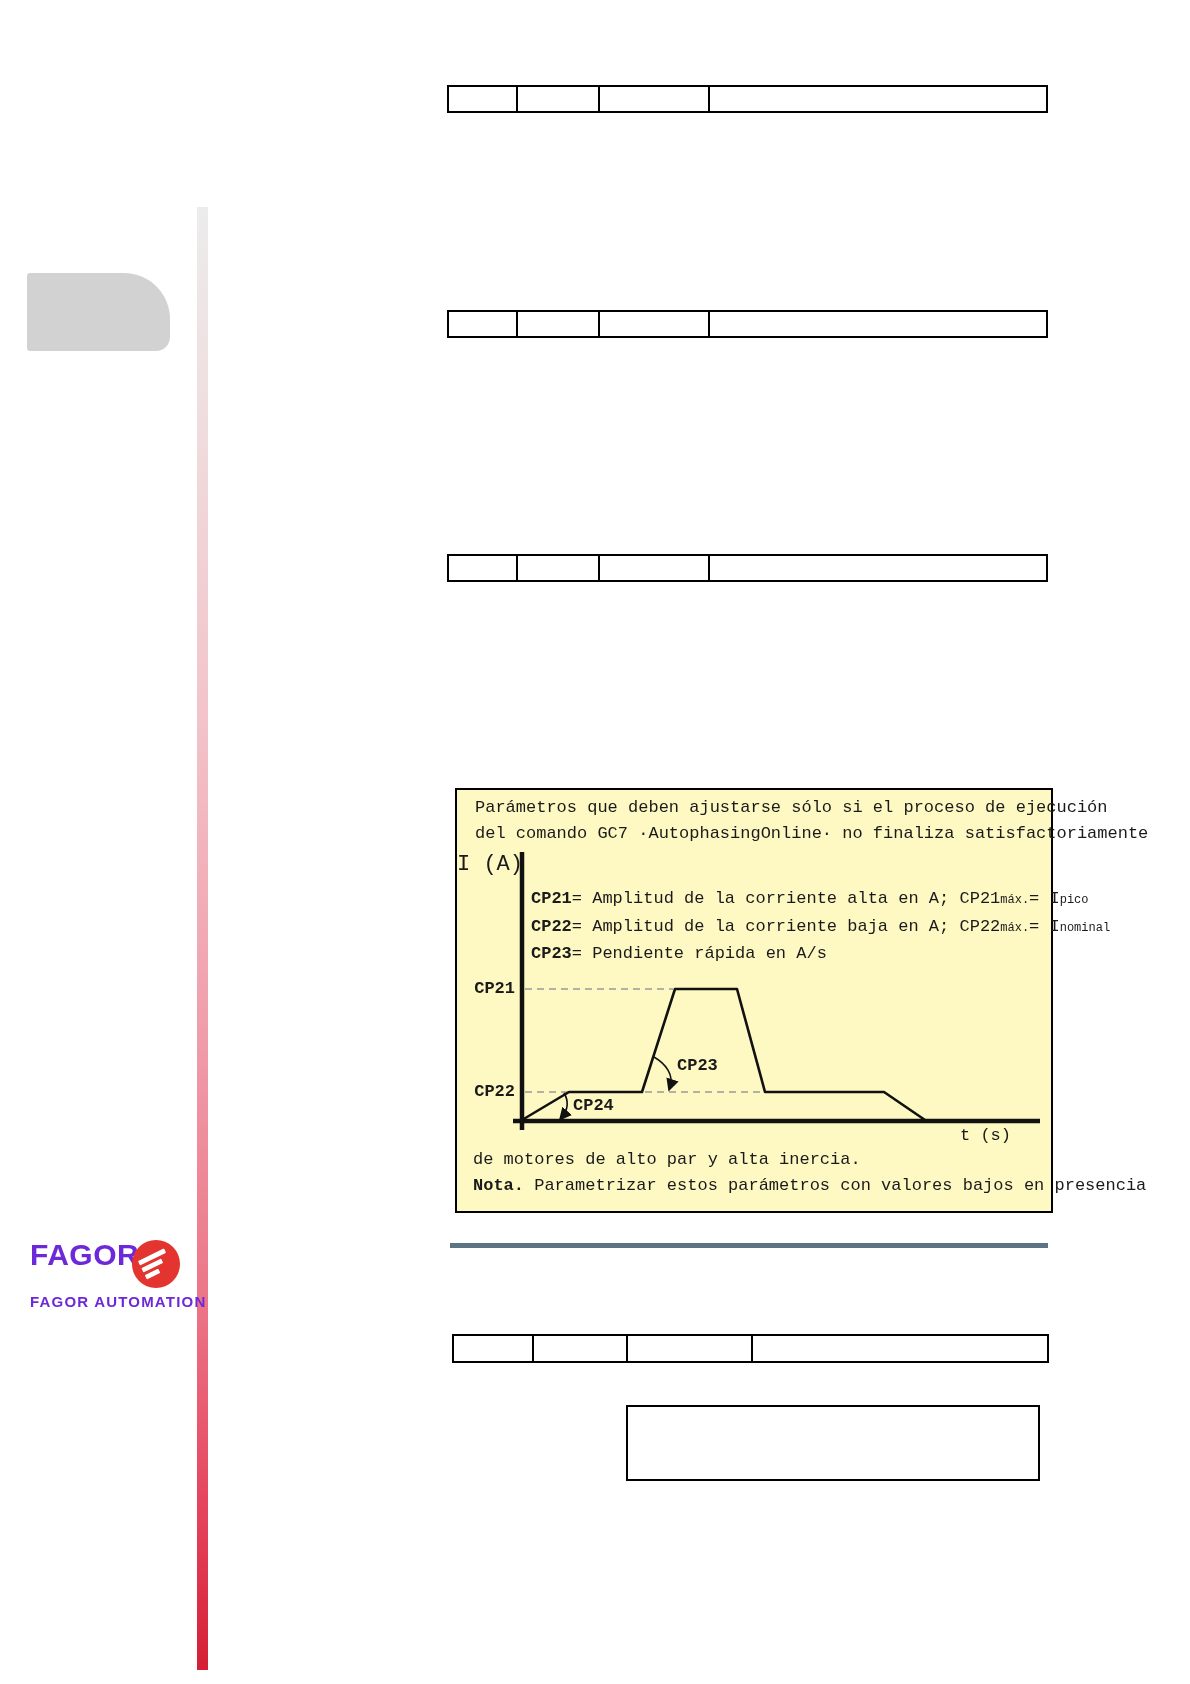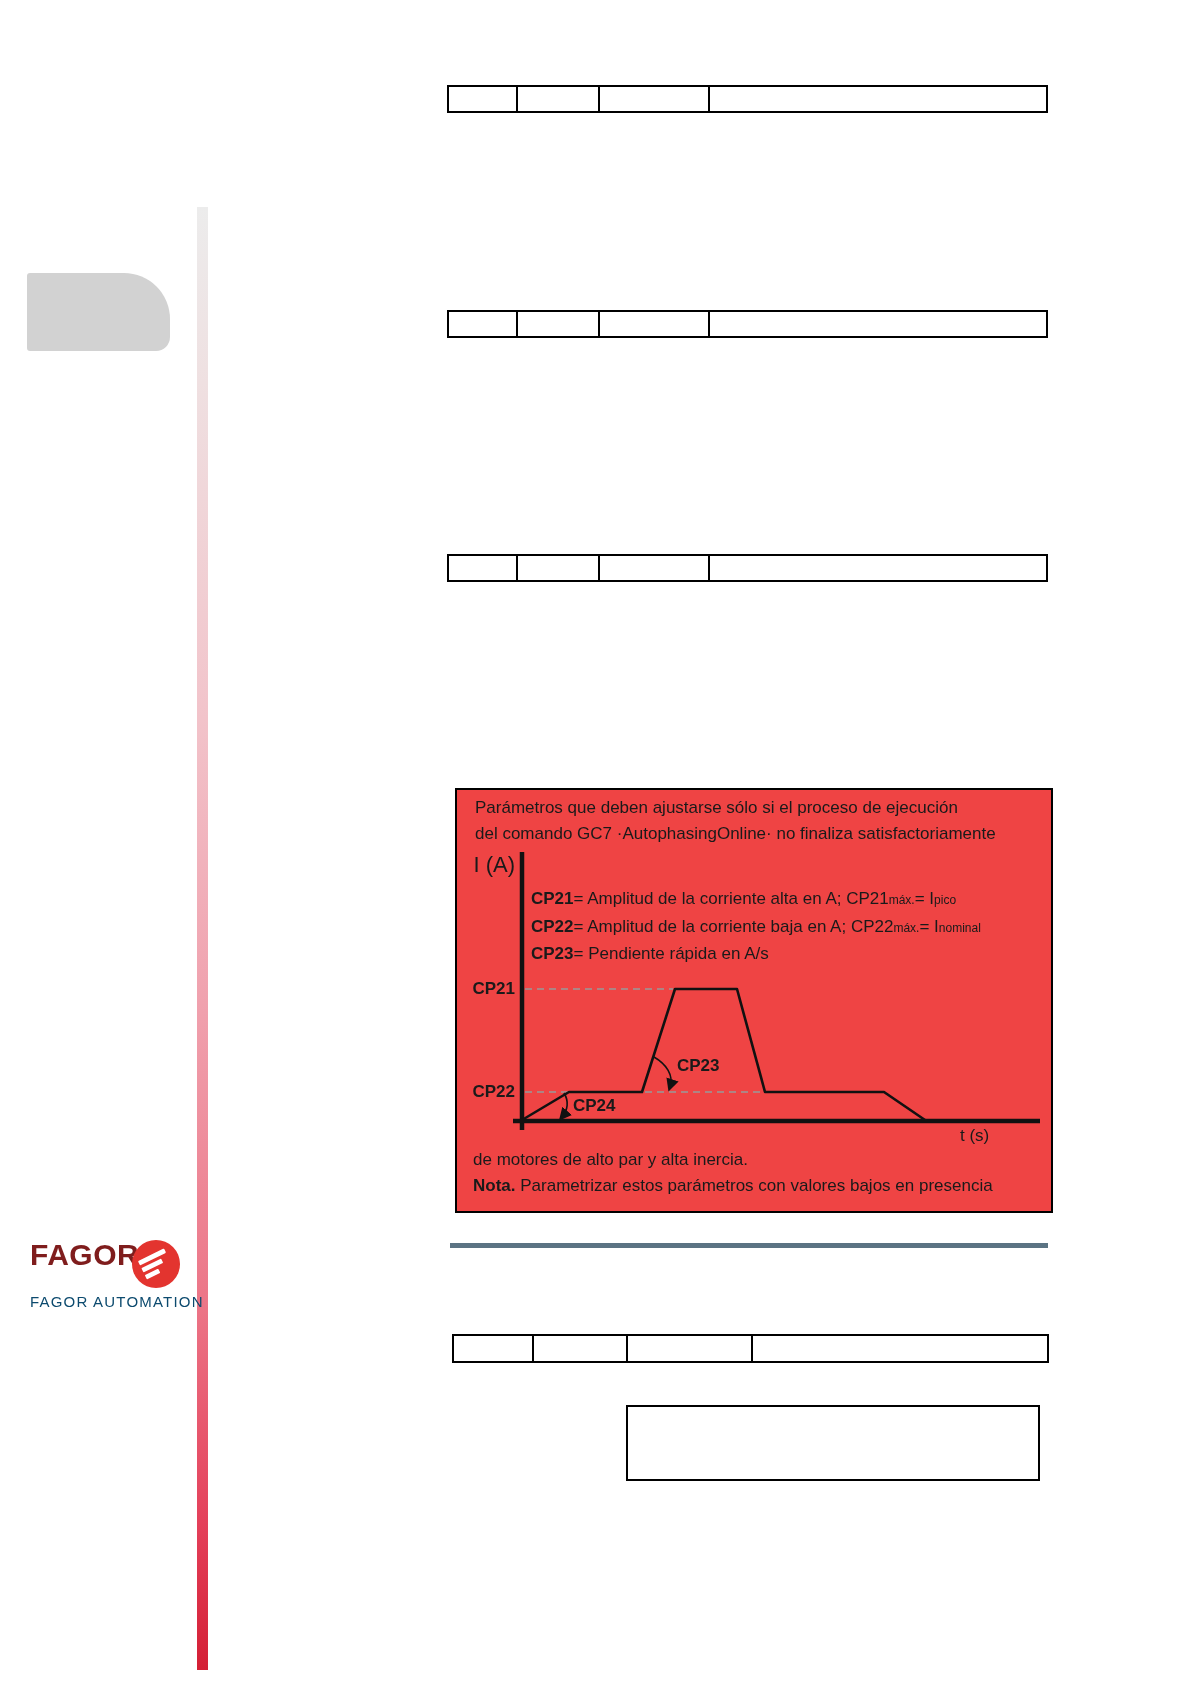--- a/index.html
+++ b/index.html
@@ -17,21 +17,21 @@
   .tbl{position:absolute;left:447px;width:601px;height:28px;border:2px solid #000;
        box-sizing:border-box;display:flex;background:#fff;}
   .tbl .c{border-right:2px solid #000;box-sizing:border-box;height:100%;}
   .tbl .c:last-child{border-right:none;flex:1;}
   .tbl .c1{width:69px;} .tbl .c2{width:82px;} .tbl .c3{width:110px;}
   .tbl4{left:452px;width:597px;height:29px;}
   .tbl4 .c1{width:80px;} .tbl4 .c2{width:94px;} .tbl4 .c3{width:125px;}
 
   
   .figure{position:absolute;left:455px;top:788px;width:598px;height:425px;
-          border:2px solid #000;box-sizing:border-box;background:#ef4444;}
+          border:2px solid #000;box-sizing:border-box;background:#fef9c3;font-family:Liberation Mono, monospace;}
   .fig-intro{position:absolute;left:18px;top:5px;font-size:17px;line-height:26px;
              white-space:nowrap;}
   .fig-params{position:absolute;left:74px;top:60px;font-size:17px;line-height:26.5px;
               white-space:nowrap;margin-top:36px;}
   .fig-params .b{font-weight:bold;}
   .fig-params .sm{font-size:12px;}
   .chart{position:absolute;left:0;top:0;}
   .flabel{position:absolute;font-size:17px;font-weight:bold;white-space:nowrap;}
   .axis-label{position:absolute;font-size:22px;font-weight:normal;white-space:nowrap;}
   .alab-y{left:0;top:62px;width:58px;text-align:right;}
@@ -44,24 +44,24 @@
             white-space:nowrap;}
   .fig-note .b{font-weight:bold;}
 
   
   .rule{position:absolute;left:450px;top:1243px;width:598px;height:5px;background:#5b7383;}
   .empty-box{position:absolute;left:626px;top:1405px;width:414px;height:76px;
              border:2px solid #000;box-sizing:border-box;background:#fff;}
 
   
   .brand{position:absolute;left:30px;top:1238px;font-size:30px;font-weight:bold;
-         letter-spacing:0.5px;color:#7f1d1d;}
+         letter-spacing:0.5px;color:#6d28d9;}
   .logo-icon{position:absolute;left:132px;top:1240px;width:48px;height:48px;}
   .company{position:absolute;left:30px;top:1293px;font-size:15px;letter-spacing:1.2px;
-           color:#0c4a6e;}
+           color:#6d28d9;font-weight:bold;}
 </style>
 </head>
 <body>
 
 <div class="corner-tab"></div>
 <div class="stripe"></div>
 
 <div class="tbl" style="top:85px">
   <div class="c c1"></div>
   <div class="c c2"></div>

